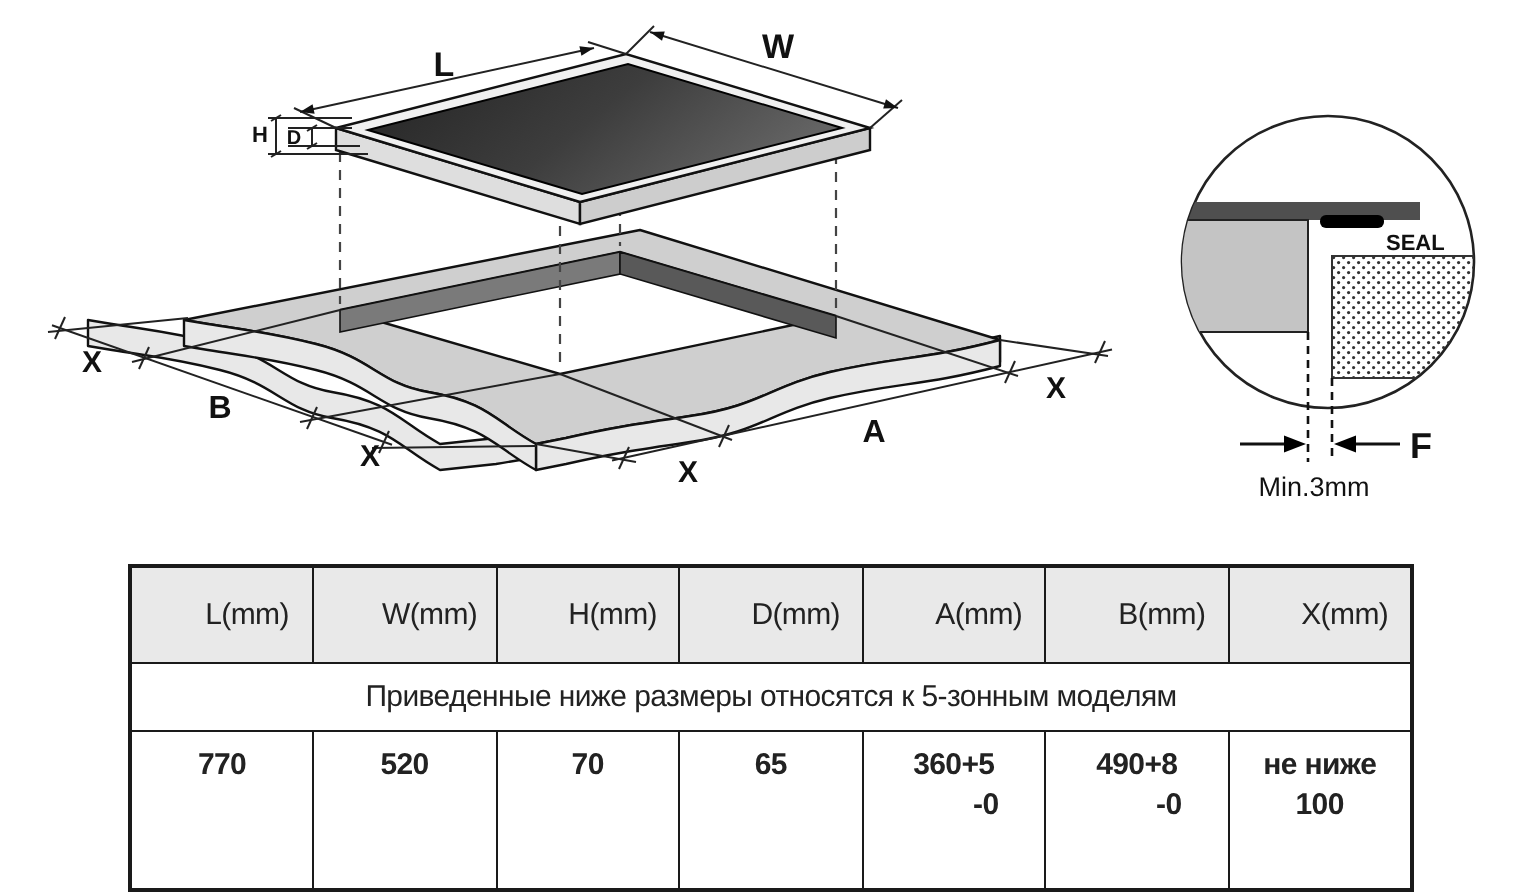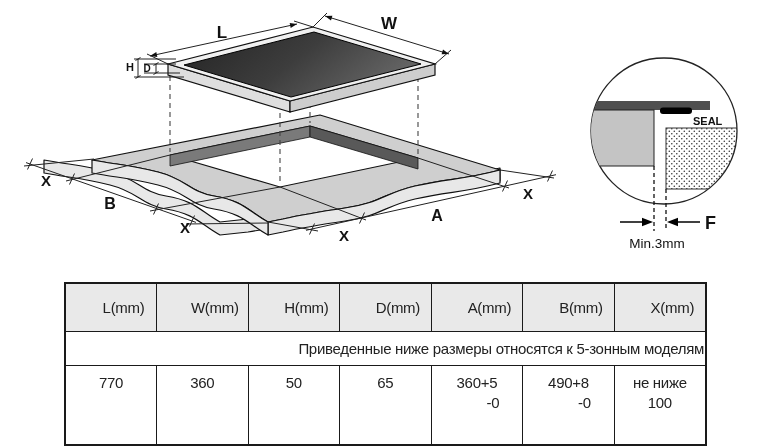--- a/index.html
+++ b/index.html
@@ -5,23 +5,23 @@
   html,body{margin:0;padding:0;background:#fff;}
   .stage{position:relative;width:767px;height:447px;background:#ffffff;overflow:hidden;
          font-family:"Liberation Sans",sans-serif;}
   svg text{font-family:"Liberation Sans",sans-serif;fill:#111;}
   .diagram-svg{position:absolute;left:0;top:0;}
   .detail-svg{position:absolute;left:553px;top:35px;}
   .dim-table{position:absolute;left:64px;top:282px;width:643px;border-collapse:collapse;
              table-layout:fixed;border:2.5px solid #1a1a1a;}
   .dim-table th,.dim-table td{border:1.6px solid #1a1a1a;color:#222;letter-spacing:-0.3px;}
   .dim-table th{background:#e9e9e9;height:45px;font-weight:normal;font-size:15px;text-align:center;padding-left:26px;}
-  .dim-table td.note-cell{height:31px;text-align:right;font-size:15px;background:#fff;}
+  .dim-table td.note-cell{height:31px;text-align:center;font-size:15px;background:#fff;}
   .dim-table td.val-cell{height:70px;vertical-align:top;padding-top:7px;text-align:center;
-                         font-size:15px;line-height:1.35;background:#fff;}
+                         font-size:15px;line-height:1.35;background:#fff;font-weight:bold;}
   .dim-table .l2{min-height:1px;}
   .dim-table .tol .l2{transform:translateX(16px);}
 </style>
 </head>
 <body>
 
 <div class="stage">
 
   <svg class="diagram-svg" width="590" height="270" viewBox="0 0 590 270">
     <defs>
@@ -188,25 +188,25 @@
     </tr>
     <tr>
       <td class="note-cell" colspan="7">Приведенные ниже размеры относятся к 5-зонным моделям</td>
     </tr>
     <tr>
       <td class="val-cell">
         <div class="l1">770</div>
         <div class="l2"></div>
       </td>
       <td class="val-cell">
-        <div class="l1">360</div>
-        <div class="l2"></div>
-      </td>
-      <td class="val-cell">
-        <div class="l1">50</div>
+        <div class="l1">520</div>
+        <div class="l2"></div>
+      </td>
+      <td class="val-cell">
+        <div class="l1">70</div>
         <div class="l2"></div>
       </td>
       <td class="val-cell">
         <div class="l1">65</div>
         <div class="l2"></div>
       </td>
       <td class="val-cell tol">
         <div class="l1">360+5</div>
         <div class="l2">-0</div>
       </td>

